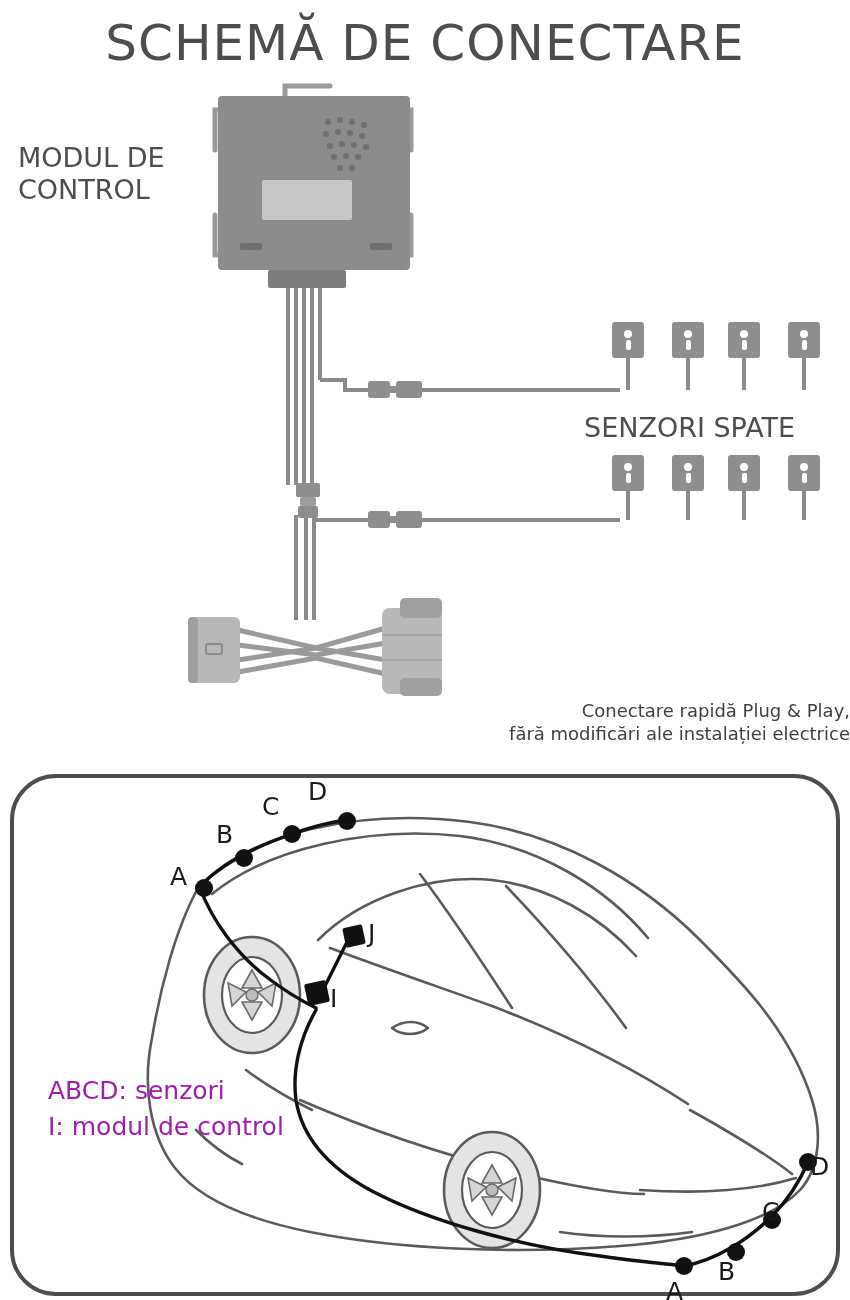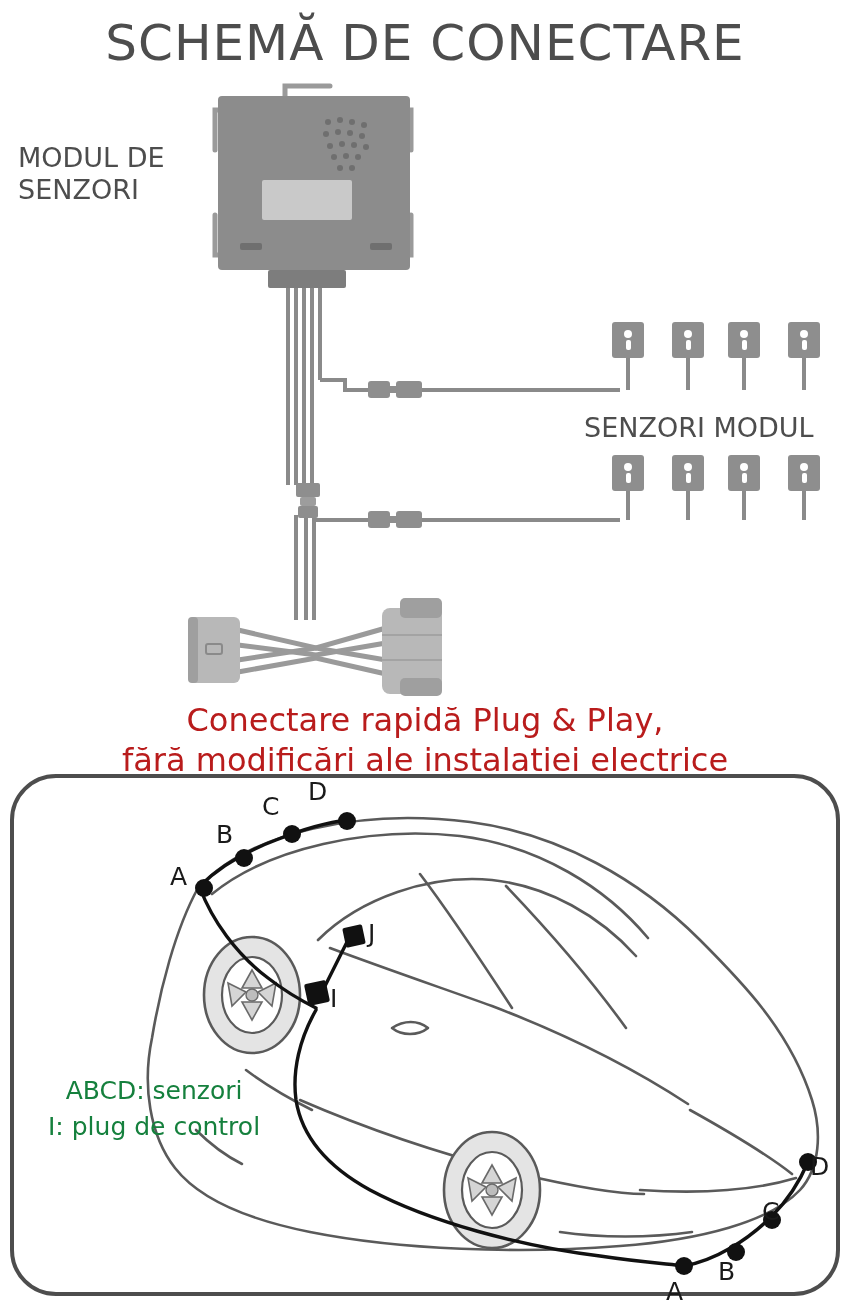--- a/index.html
+++ b/index.html
@@ -51,34 +51,33 @@
   }
   #rear-label {
     left: 584px;
     top: 412px;
   }
   .caption {
     position: absolute;
     top: 700px;
     left: 0;
     width: 850px;
-    text-align: center;
-    font-size: 32px;
+    text-align: right;
+    font-size: 18px;
     line-height: 1.25;
-    color: #b91c1c;
+    color: #404040;
     white-space: pre-line;
   }
   .legend {
     position: absolute;
     left: 48px;
     top: 1073px;
     font-size: 25px;
     line-height: 1.45;
-    color: #15803d;
-    text-align: center;
+    color: #a21caf;
   }
   svg {
     position: absolute;
     left: 0;
     top: 0;
   }
 </style>
 </head>
 <body>
 
@@ -235,22 +234,22 @@
       <rect x="206" y="644" width="16" height="10" rx="2" fill="none" stroke="#8a8a8a" stroke-width="2"></rect>
 
       <rect x="382" y="608" width="60" height="86" rx="8" fill="#b8b8b8"></rect>
       <rect x="400" y="598" width="42" height="20" rx="5" fill="#9f9f9f"></rect>
       <rect x="400" y="678" width="42" height="18" rx="5" fill="#9f9f9f"></rect>
       <path d="M382 635 L442 635 M382 660 L442 660" stroke="#a3a3a3" stroke-width="2"></path>
     </g>
   </svg>
 
   <div class="label" id="module-label">MODUL DE
-SENZORI</div>
-  <div class="label" id="rear-label">SENZORI MODUL</div>
+CONTROL</div>
+  <div class="label" id="rear-label">SENZORI SPATE</div>
 
   <div class="caption">Conectare rapidă Plug &amp; Play,
 fără modificări ale instalației electrice</div>
 
   <svg width="850" height="530" viewBox="0 0 850 530" style="top:770px;left:0;">
     <rect x="12" y="6" width="826" height="518" rx="44" fill="#ffffff" stroke="#4d4d4d" stroke-width="4"></rect>
 
     <g fill="none" stroke="#5a5a5a" stroke-width="2.6" stroke-linecap="round" stroke-linejoin="round">
 
       <path d="M198 118 C 250 62, 360 38, 470 52 C 560 64, 640 110, 700 170 C 740 210, 790 260, 812 330
@@ -336,16 +335,16 @@
       <text x="368" y="172">J</text>
       <text x="666" y="530">A</text>
       <text x="718" y="510">B</text>
       <text x="762" y="450">C</text>
       <text x="810" y="405">D</text>
     </g>
   </svg>
 
   <div class="legend">
     <div>ABCD: senzori</div>
-    <div>I: plug de control</div>
+    <div>I: modul de control</div>
   </div>
 
 </div>
 
 </body></html>

